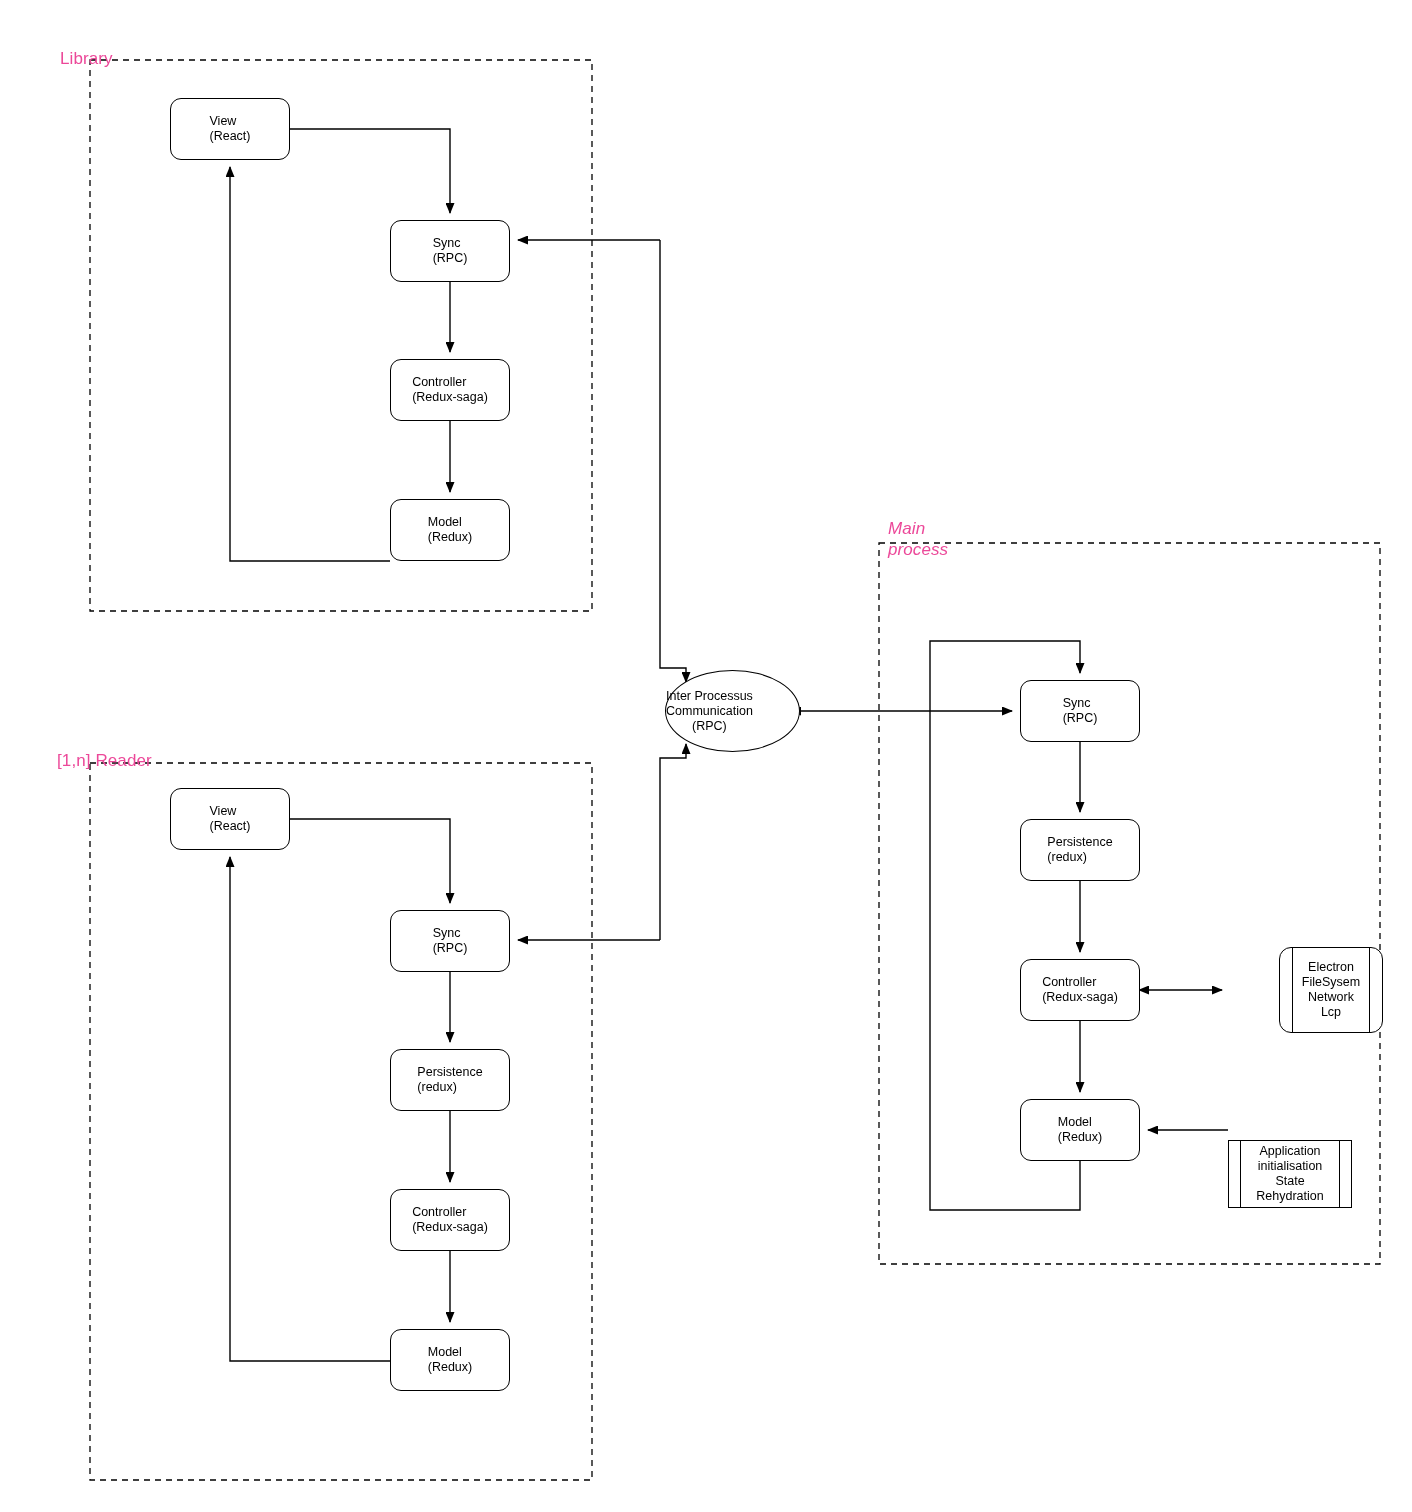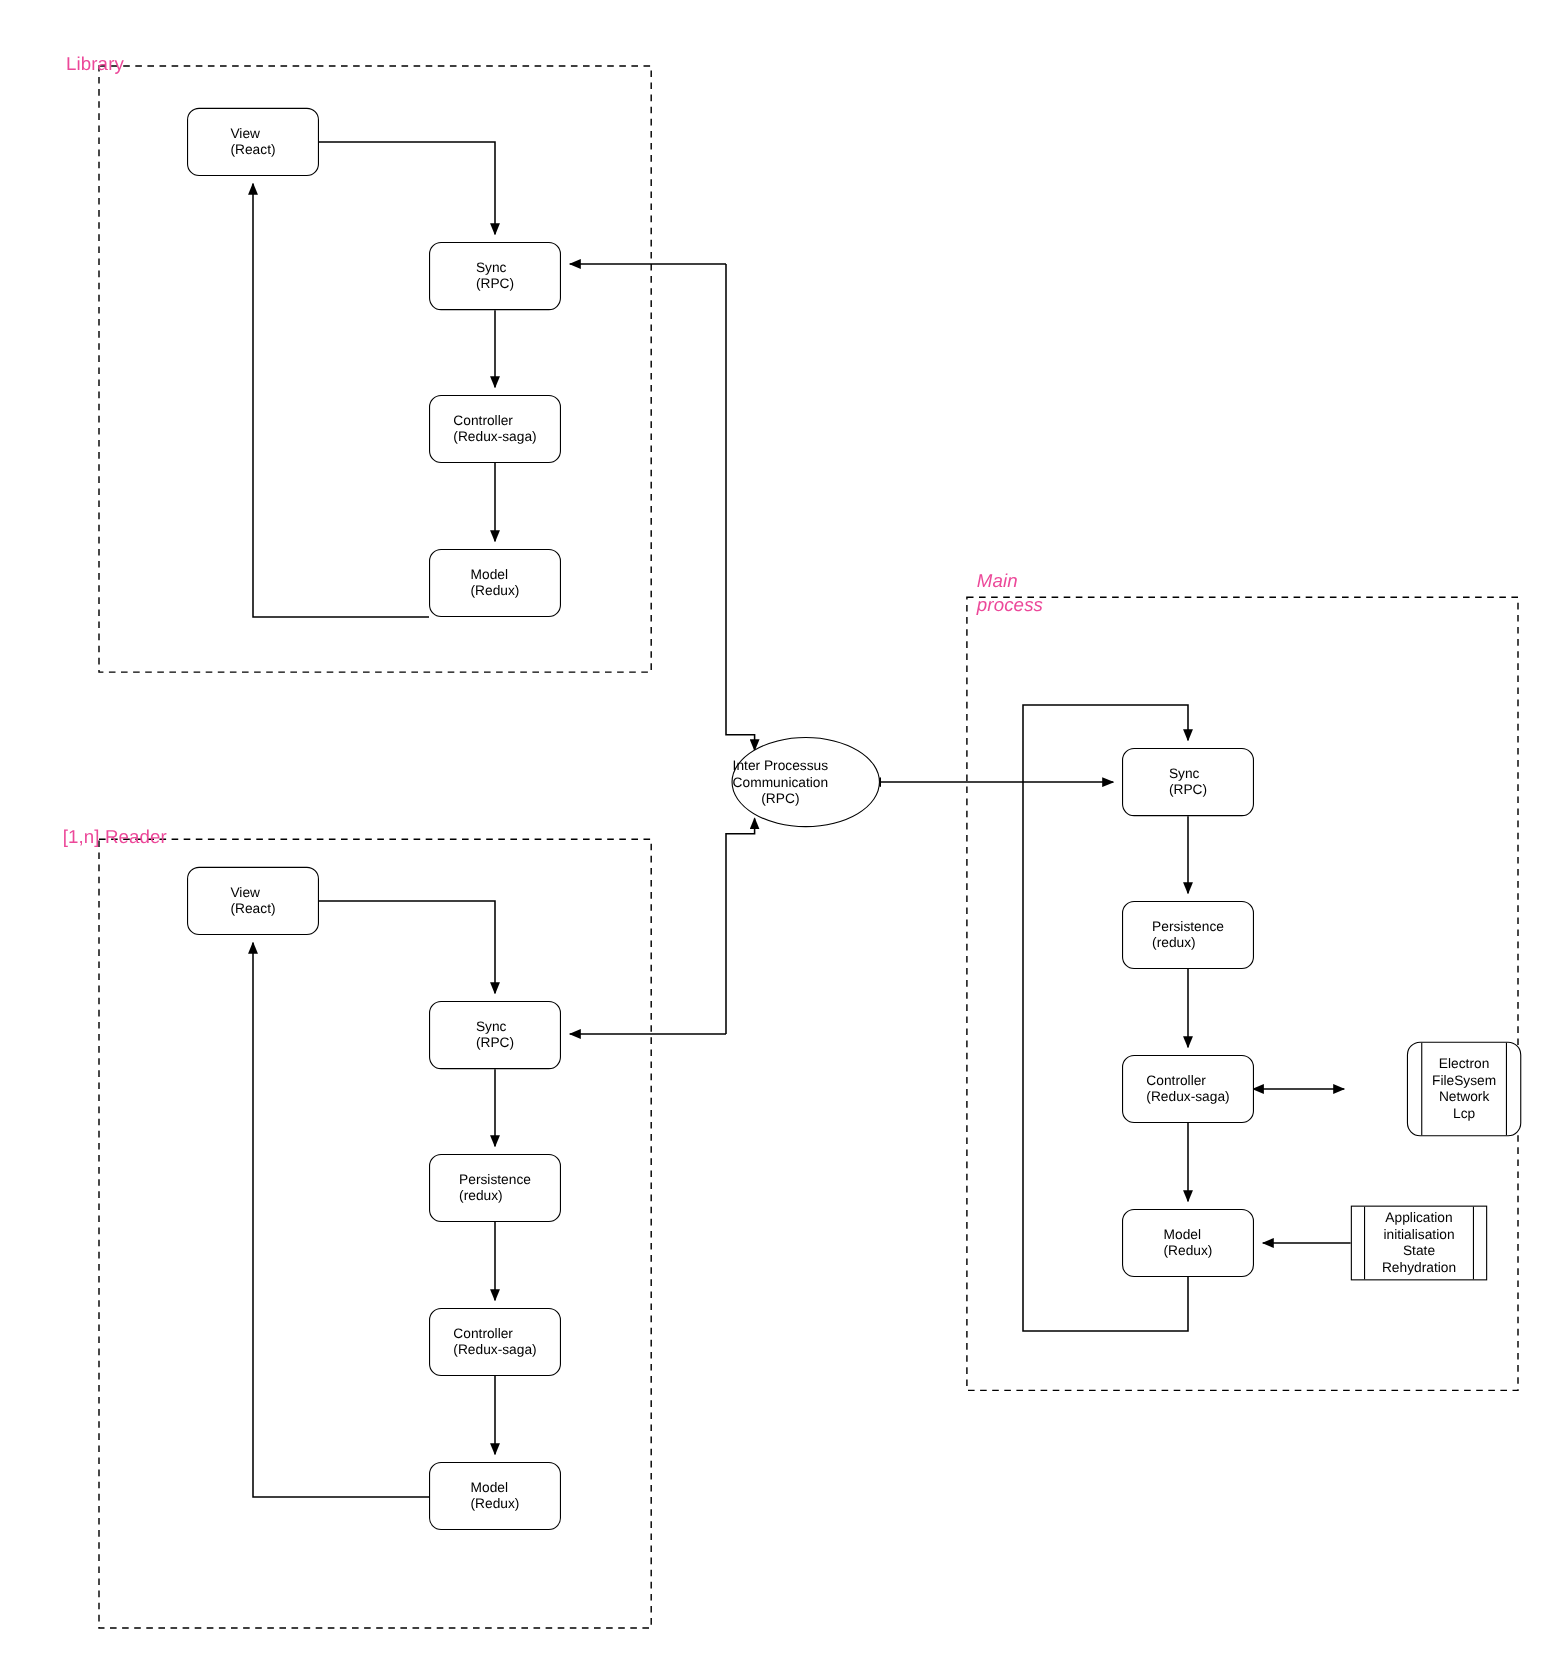--- a/index.html
+++ b/index.html
@@ -69,21 +69,21 @@
     border: 1.4px solid #000000;
     background: #ffffff;
     display: flex;
     align-items: center;
     justify-content: center;
     text-align: center;
     font-size: 12.5px;
     line-height: 15px;
   }
   .proc-node.rounded { border-radius: 12px; }
-  .proc-node.sharp { border-radius: 0; }
+  .proc-node.sharp { border-radius: 0; margin-top: 44px; }
   .proc-bar {
     position: absolute;
     top: 0;
     bottom: 0;
     width: 0;
     border-left: 1.4px solid #000000;
   }
   .proc-inner {
     position: relative;
     z-index: 2;

